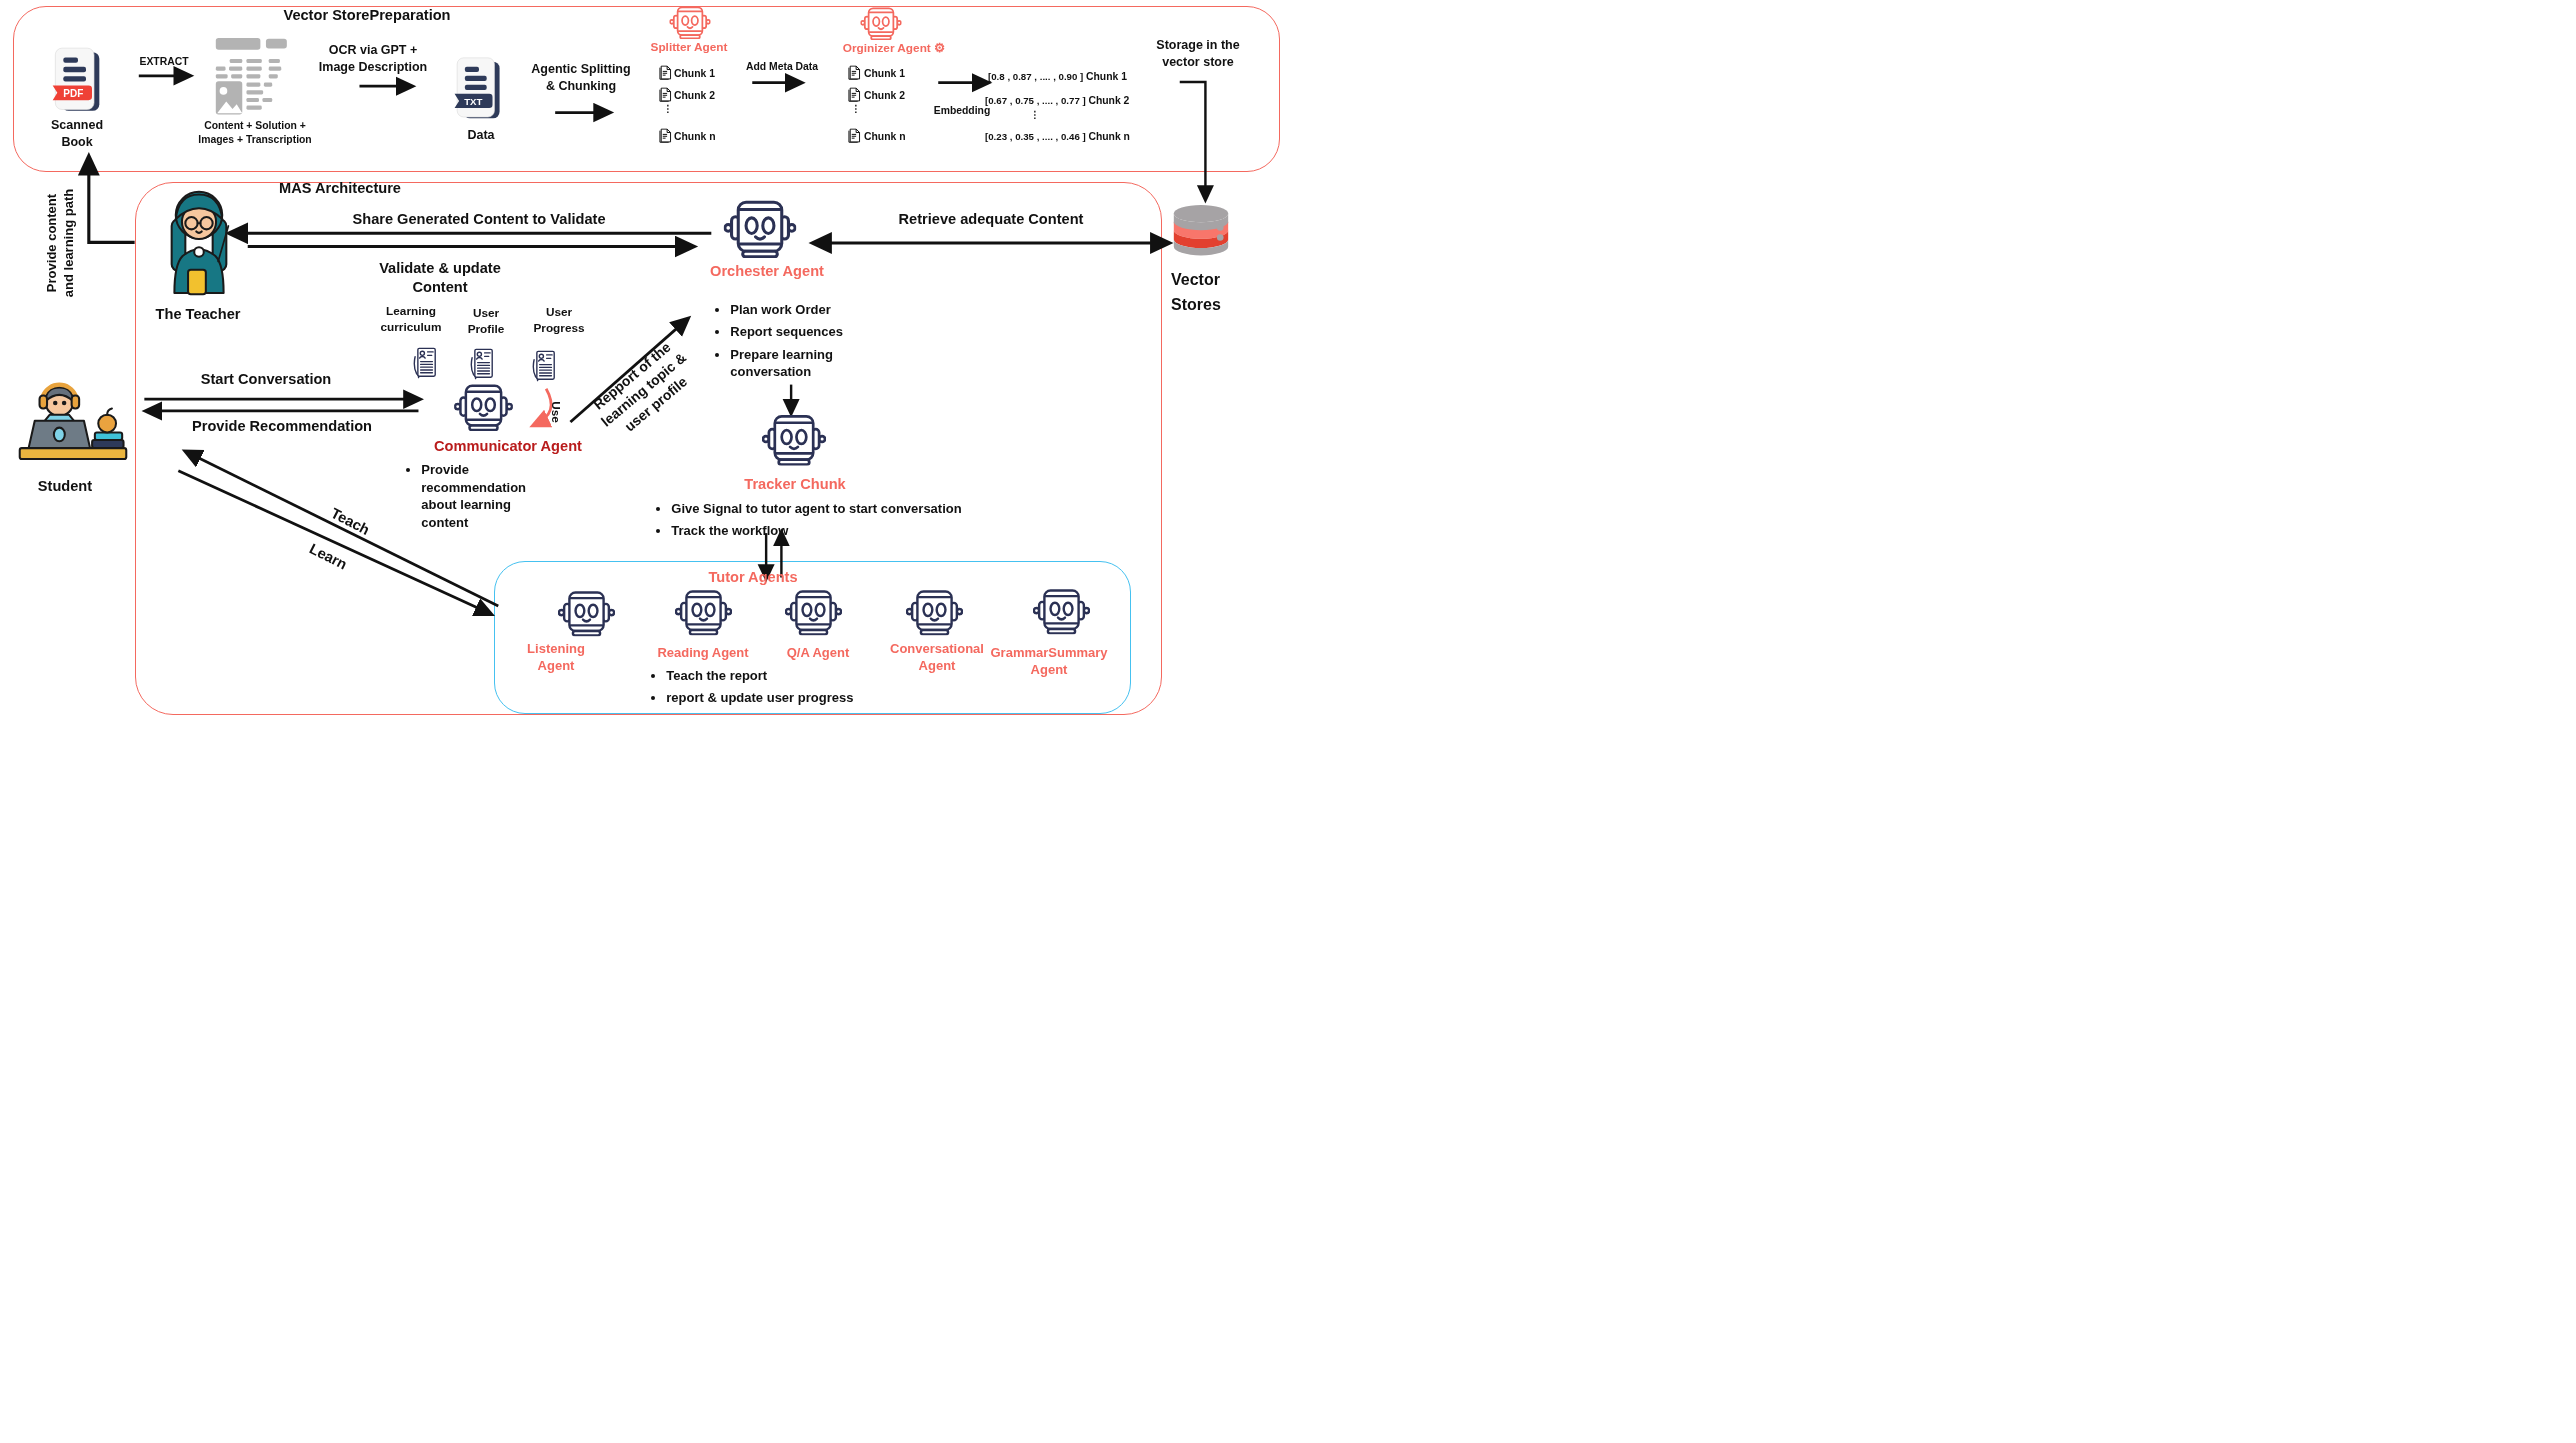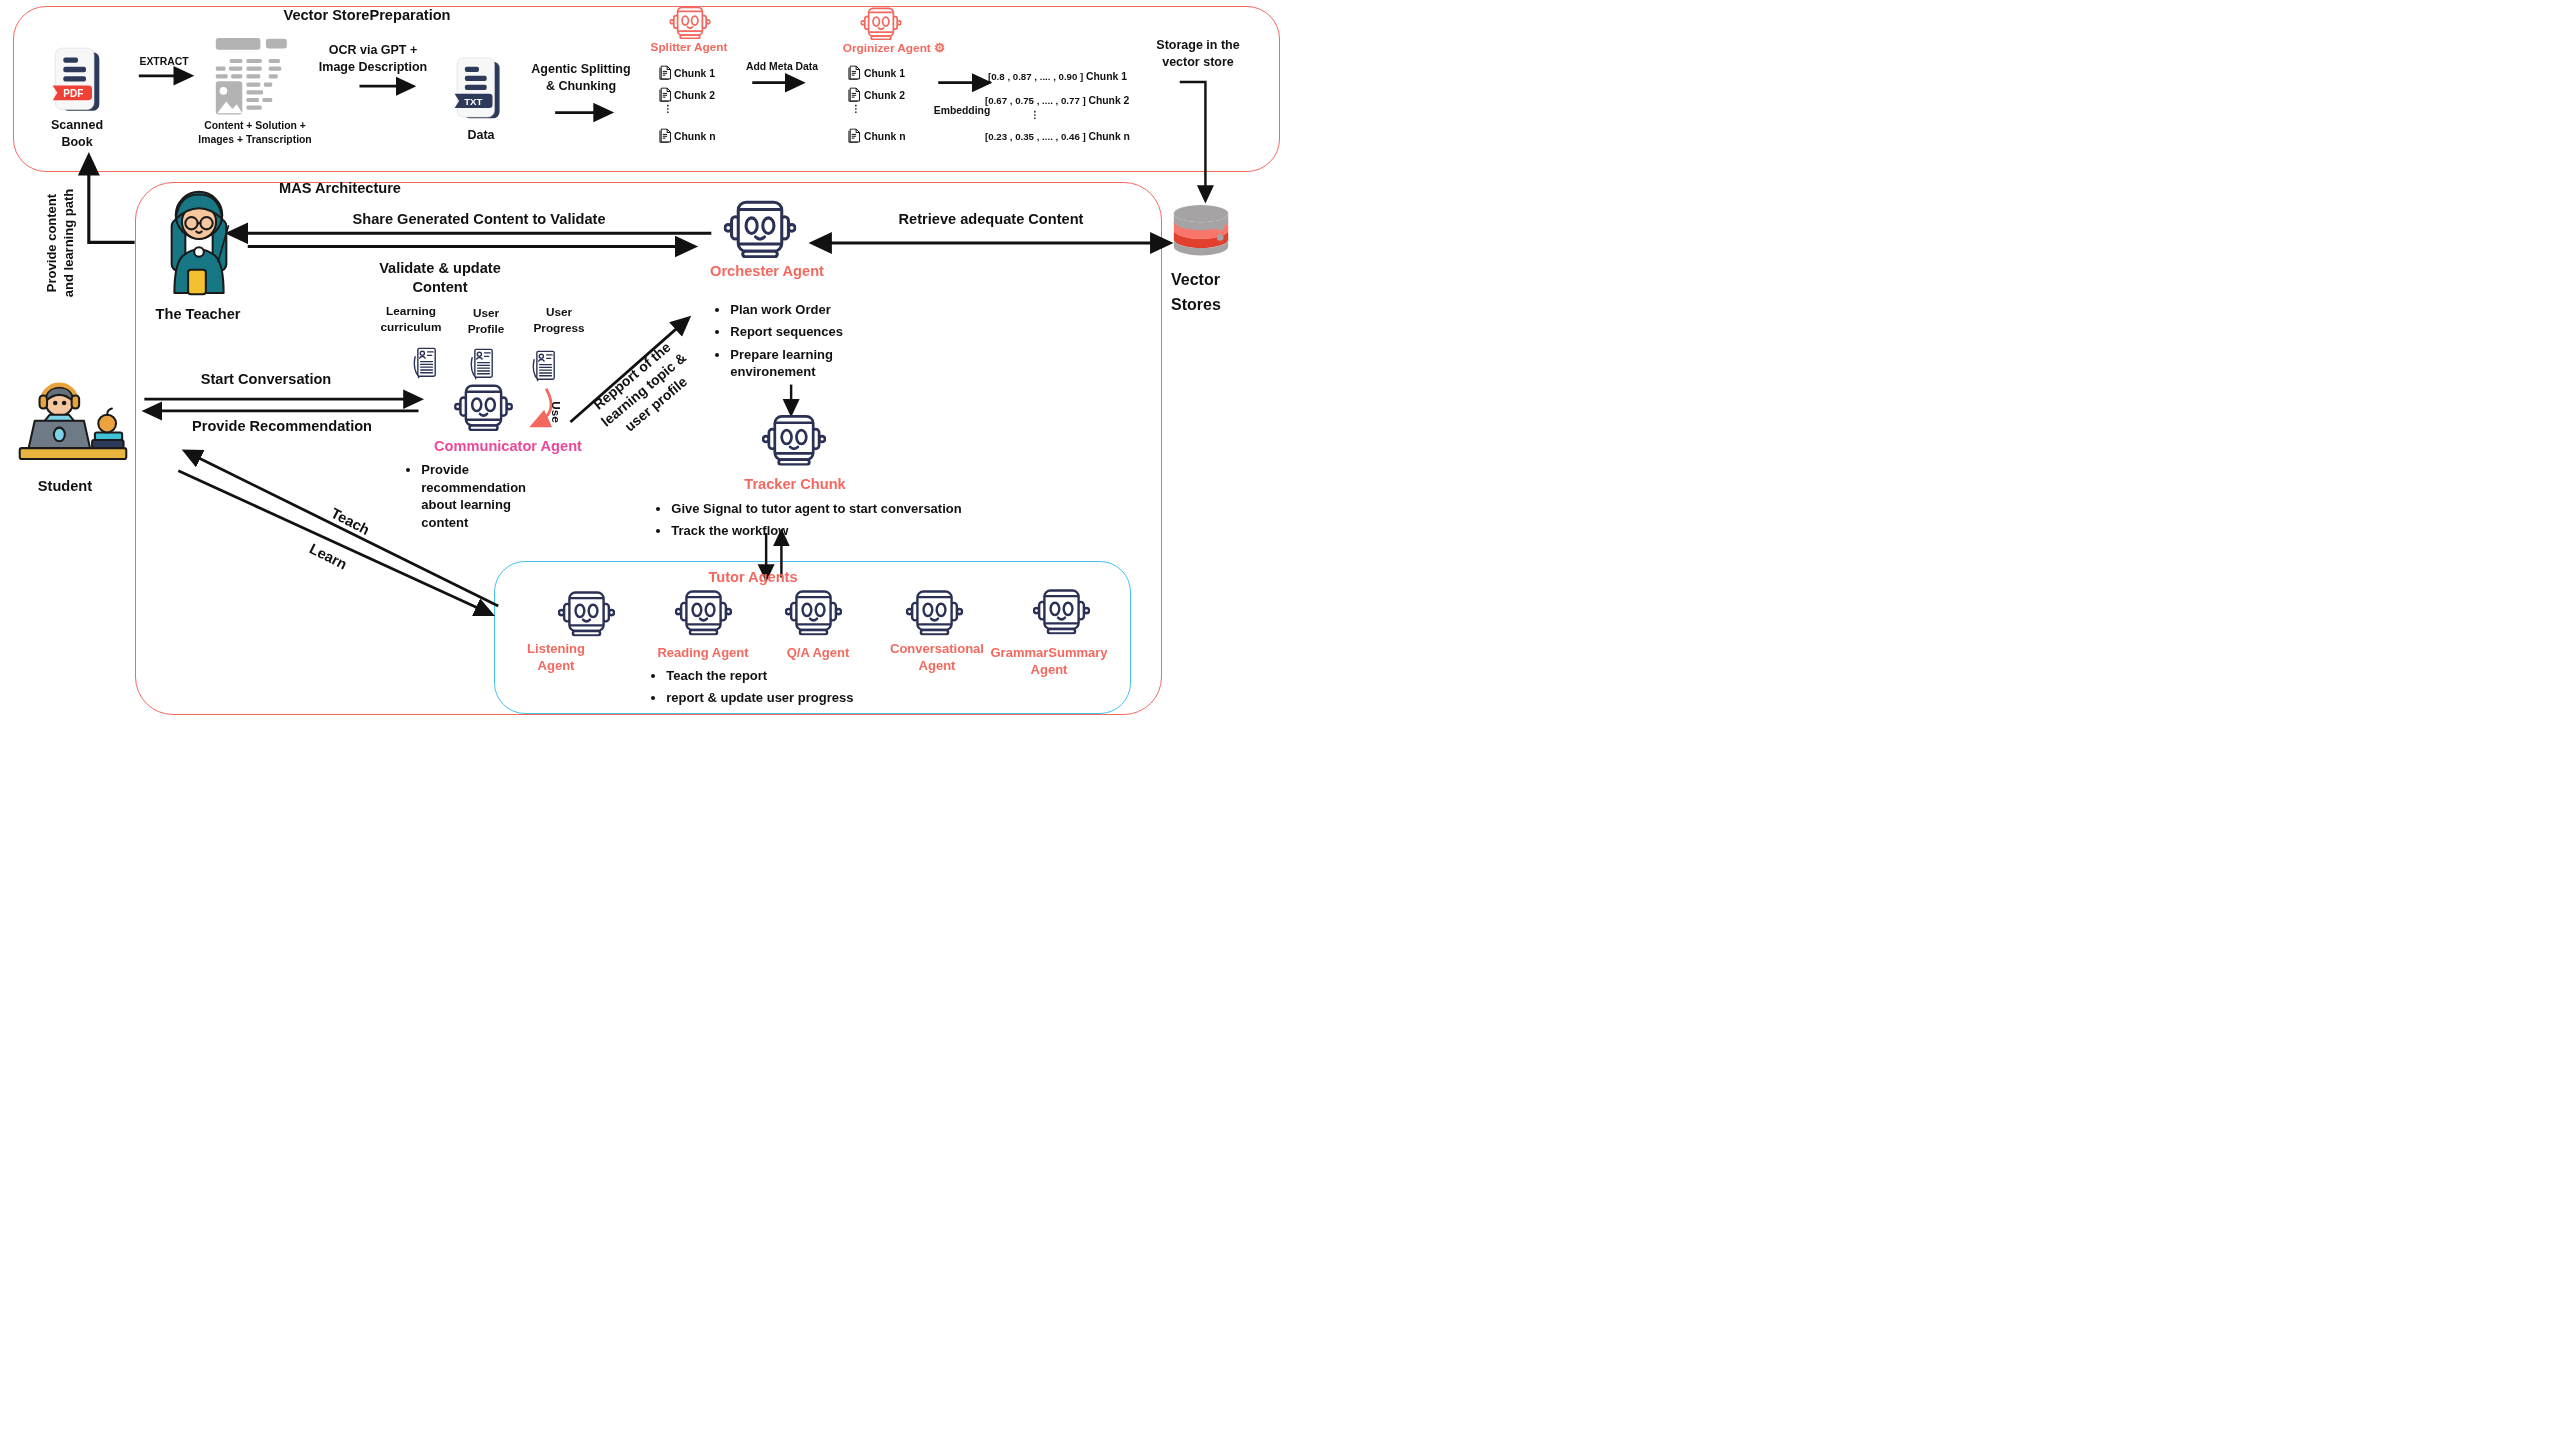--- a/index.html
+++ b/index.html
@@ -4,21 +4,21 @@
 <style>
   html,body{margin:0;padding:0;background:#fff;}
   .canvas{position:relative;width:1288px;height:722px;background:#fff;overflow:hidden;
           font-family:"Liberation Sans", sans-serif;color:#111;}
   .box{position:absolute;border:1.4px solid #f4695f;background:transparent;}
   .box-cyan{position:absolute;border:1.4px solid #45c1f0;background:transparent;}
   .lbl{position:absolute;font-weight:bold;color:#111;line-height:1.32;white-space:nowrap;}
   .wrap{white-space:normal;}
   .ctr{text-align:center;transform:translateX(-50%);}.f14{font-size:9.7px}.f15{font-size:10.4px}.f17{font-size:11.8px}
   .f18{font-size:12.5px}.f19{font-size:13px}.f20{font-size:14px}.f21{font-size:14.6px}.f23{font-size:16px}
-  .salmon{color:#f4695f}.red{color:#ec4899}
+  .salmon{color:#f4695f}.red{color:#b91c1c}
   .icon{position:absolute;}
   svg.overlay{position:absolute;left:0;top:0;pointer-events:none;}
   ul.blt{position:absolute;margin:0;padding-left:15.3px;font-weight:bold;list-style:disc;}
   ul.blt li{margin:0 0 4.9px 0;line-height:1.35;}
   .vecrow{position:absolute;font-weight:bold;white-space:nowrap;}
   .vecrow .v{font-size:9.7px;margin-top:43px;} .vecrow .c{font-size:10.4px;}
 </style>
 </head>
 <body>
 
@@ -287,21 +287,21 @@
   <div class="lbl f21" style="left:350px;top:522px;transform:translate(-50%,-50%) rotate(27deg);">Teach</div>
   <div class="lbl f21" style="left:328px;top:557px;transform:translate(-50%,-50%) rotate(27deg);">Learn</div>
 
   <svg class="icon" style="left:717px;top:200px;color:#2b3154" width="86" height="58" viewBox="0 0 130 104">
       <use href="#robot"></use>
     </svg>
   <div class="lbl f21 ctr salmon" style="left:767px;top:262px;">Orchester Agent</div>
   <ul class="blt f19" style="left:715px;top:301px;width:167px;">
     <li>Plan work Order</li>
     <li>Report sequences</li>
-    <li>Prepare learning environement</li>
+    <li>Prepare learning conversation</li>
   </ul>
 
   <div class="lbl f21 ctr" style="left:991px;top:210px;">Retrieve adequate Content</div>
 
   <svg class="icon" style="left:1171px;top:203px;" width="60" height="61" viewBox="0 0 90 92">
     <path d="M4,16 a41,13 0 0 0 82,0 v14 a41,13 0 0 1 -82,0 z" fill="#a6a3a5"></path>
     <path d="M4,28 a41,13 0 0 0 82,0 v13 a41,13 0 0 1 -82,0 z" fill="#f8766b"></path>
     <path d="M4,41 a41,13 0 0 0 82,0 v14 a41,13 0 0 1 -82,0 z" fill="#e2402f"></path>
     <path d="M4,55 a41,13 0 0 0 82,0 v11 a41,13 0 0 1 -82,0 z" fill="#a6a3a5"></path>
     <ellipse cx="45" cy="16" rx="41" ry="13" fill="#a6a3a5"></ellipse>

